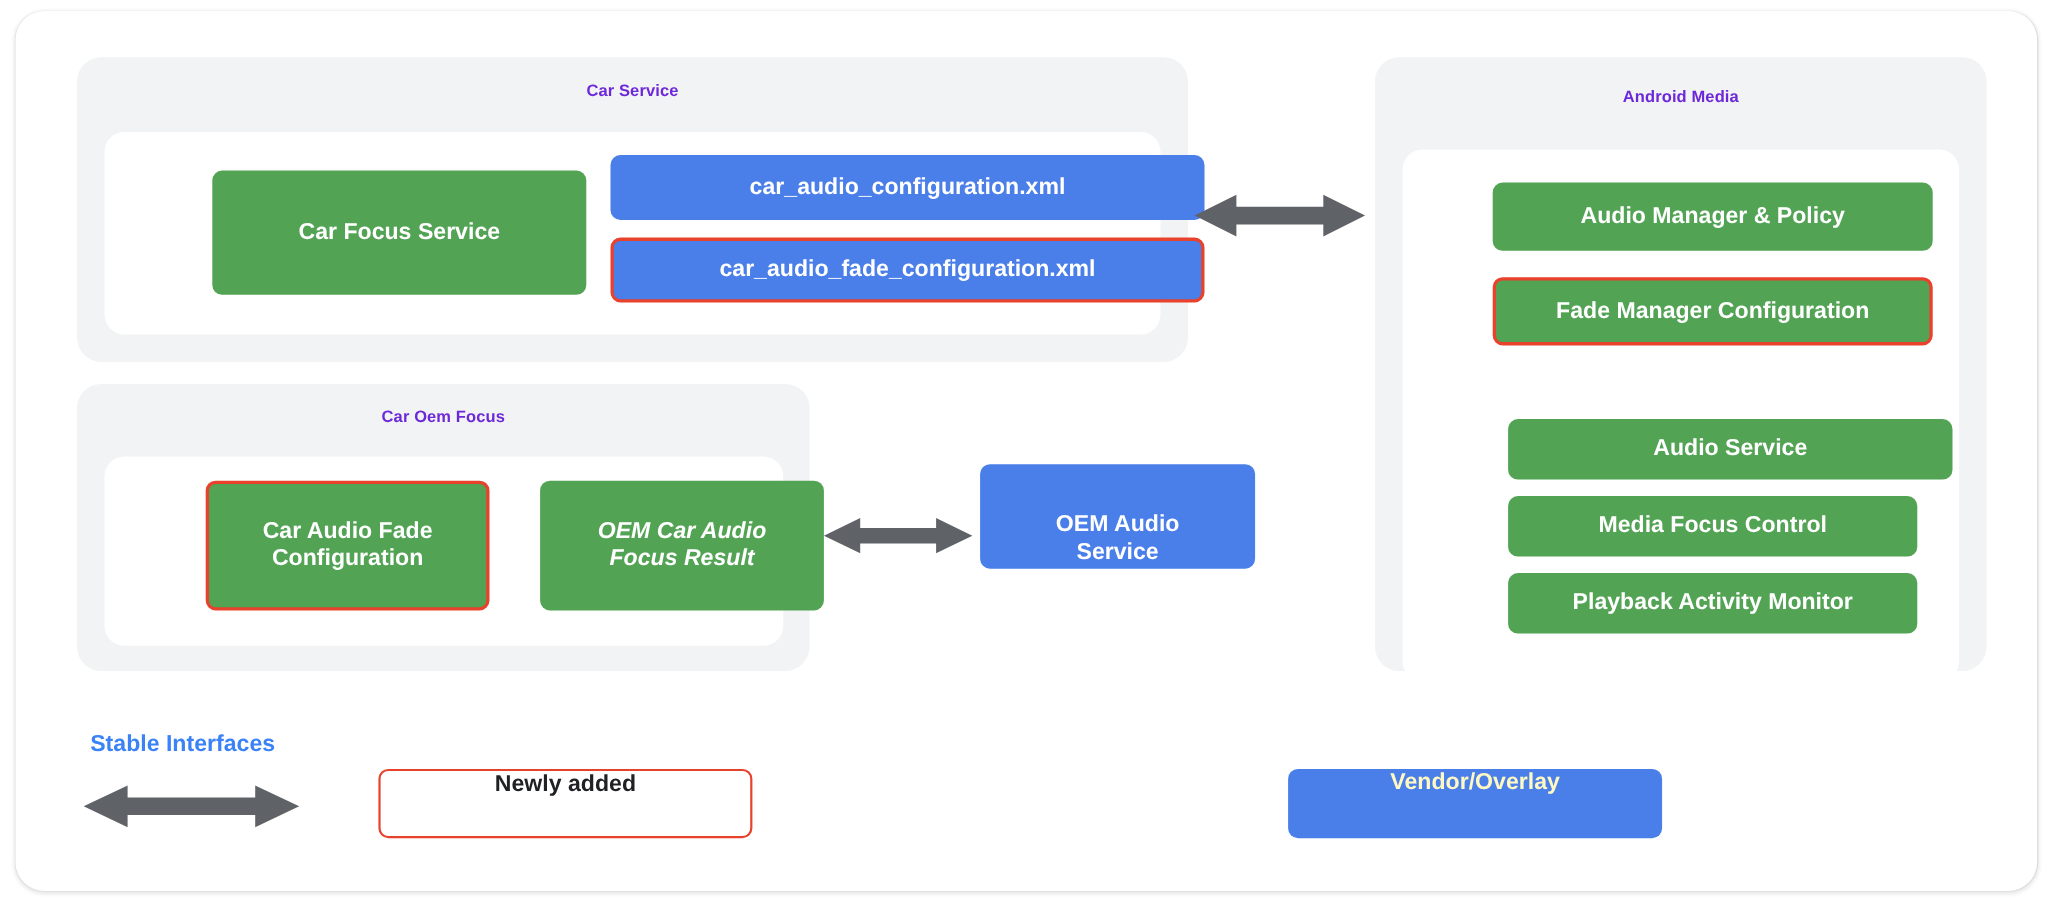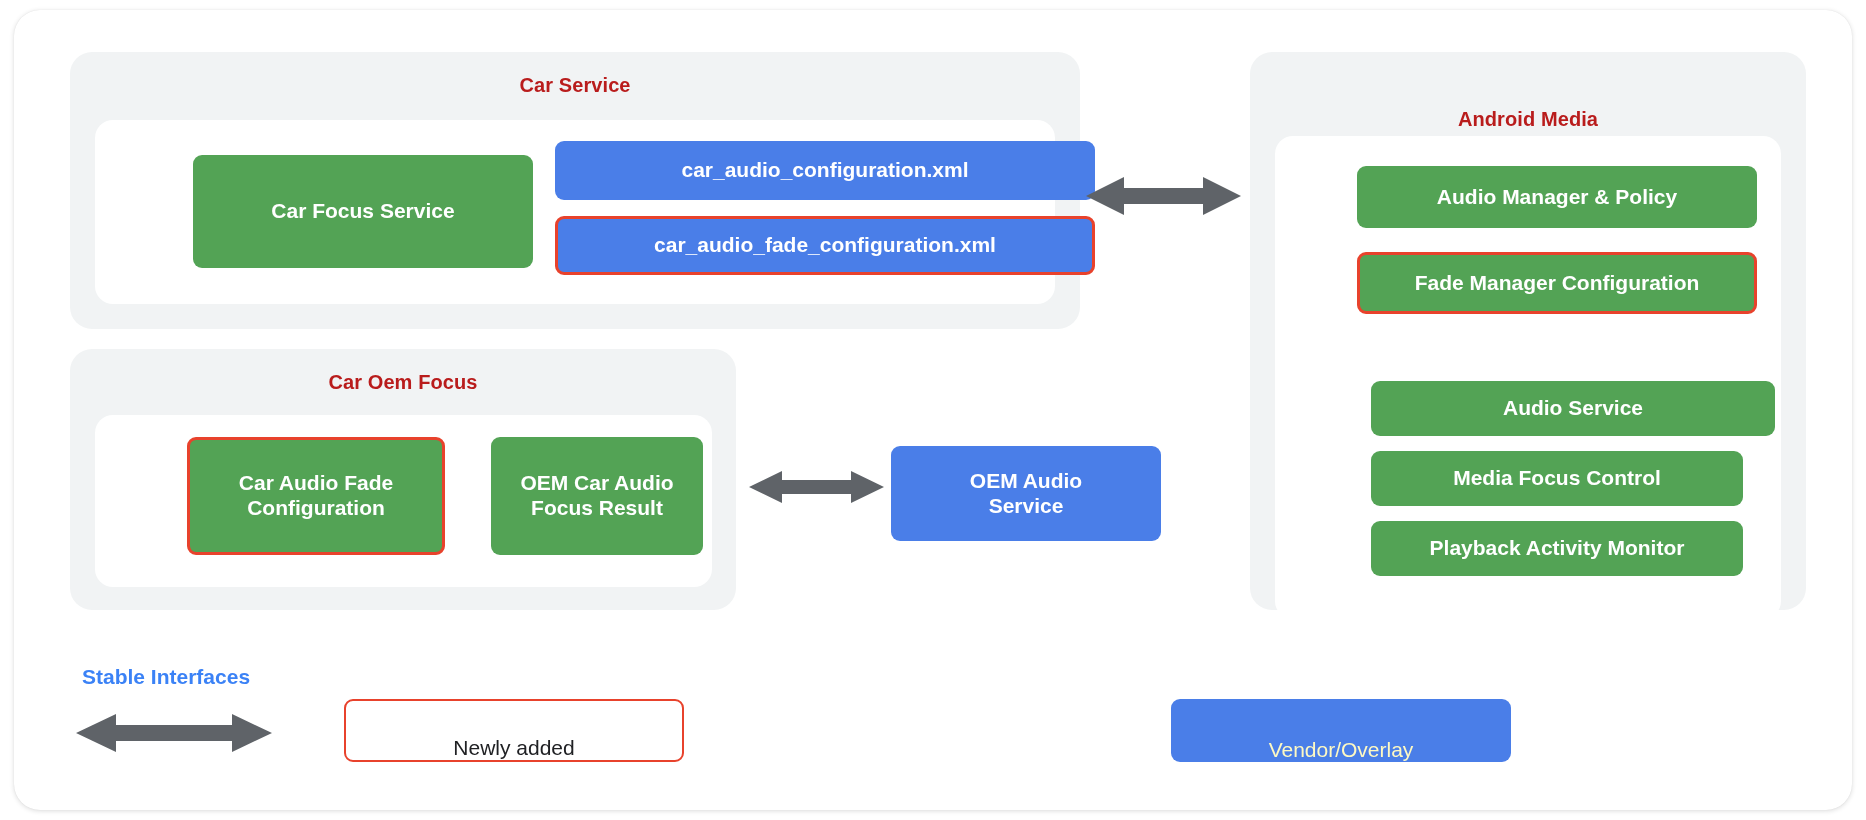--- a/index.html
+++ b/index.html
@@ -40,22 +40,22 @@
     background: #f1f3f4;
     border-radius: 22px;
     box-sizing: border-box;
   }
   .panel-title {
     position: absolute;
     left: 0;
     right: 0;
     text-align: center;
     font-weight: bold;
-    color: #b91c1c;
-    font-size: 20px;
+    color: #6d28d9;
+    font-size: 15px;
     letter-spacing: 0.1px;
   }
   .inner-card {
     position: absolute;
     background: #ffffff;
     border-radius: 18px;
     box-sizing: border-box;
   }
 
   
@@ -90,24 +90,24 @@
   
   .legend-title {
     position: absolute;
     font-weight: bold;
     font-size: 21px;
     color: #3b82f6;
   }
   .legend-chip {
     position: absolute;
     display: flex;
-    align-items: flex-end;
+    align-items: flex-start;
     justify-content: center;
     border-radius: 9px;
-    font-weight: normal;
+    font-weight: bold;
     font-size: 21px;
     box-sizing: border-box;
   }
   .legend-chip.newly {
     background: #ffffff;
     border: 2.5px solid #e8422c;
     color: #202124;
   }
   .legend-chip.green { background: #53a355; color: #ffffff; }
   .legend-chip.blue  { background: #4a7ee8; color: #fef9c3; }
@@ -138,29 +138,29 @@
 
     <div class="panel" style="left:56px; top:339px; width:666px; height:261px;">
       <div class="panel-title" style="top:22px;">Car Oem Focus</div>
       <div class="inner-card" style="left:25px; top:66px; width:617px; height:172px;">
 
         <div class="node green outlined" style="left:92px; top:22px; width:258px; height:118px;">
           <span>Car Audio Fade
 Configuration</span>
         </div>
 
-        <div class="node green" style="left:396px; top:22px; width:212px; height:118px;">
+        <div class="node green" style="left:396px; top:22px; width:258px; height:118px;font-style:italic;">
           <span>OEM Car Audio
 Focus Result</span>
         </div>
       </div>
     </div>
 
     <div class="panel" style="left:1236px; top:42px; width:556px; height:558px;">
-      <div class="panel-title" style="top:28px;margin-top:28px;">Android Media</div>
+      <div class="panel-title" style="top:28px;">Android Media</div>
       <div class="inner-card" style="left:25px; top:84px; width:506px; height:483px;">
 
         <div class="node green" style="left:82px; top:30px; width:400px; height:62px;">
           <span>Audio Manager &amp; Policy</span>
         </div>
 
         <div class="node green outlined" style="left:82px; top:116px; width:400px; height:62px;">
           <span>Fade Manager Configuration</span>
         </div>
 
@@ -171,21 +171,21 @@
         <div class="node green" style="left:96px; top:315px; width:372px; height:55px;">
           <span>Media Focus Control</span>
         </div>
 
         <div class="node green" style="left:96px; top:385px; width:372px; height:55px;">
           <span>Playback Activity Monitor</span>
         </div>
       </div>
     </div>
 
-    <div class="node blue" style="left:877px; top:436px; width:270px; height:95px;">
+    <div class="node blue" style="left:877px; top:412px; width:250px; height:95px;align-items:flex-end;">
       <span>OEM Audio
 Service</span>
     </div>
 
     <div class="arrow" style="left:1072px; top:165px; width:155px; height:42px;">
       <svg width="155" height="42" viewBox="0 0 155 42" aria-hidden="true">
         <g fill="#5f6368">
           <polygon points="0,21 38,2 38,13 117,13 117,2 155,21 117,40 117,29 38,29 38,40"></polygon>
         </g>
       </svg>

